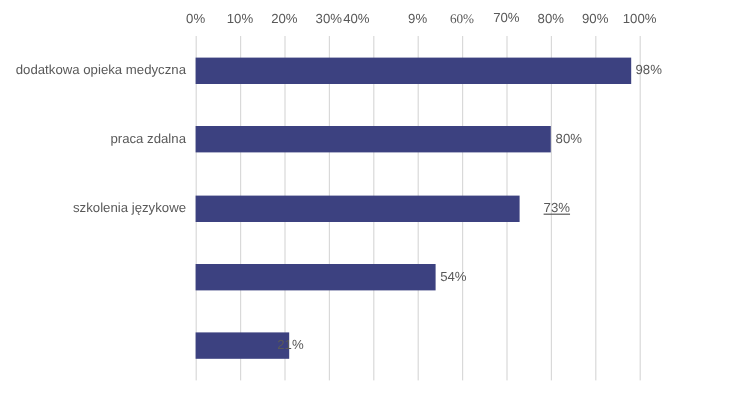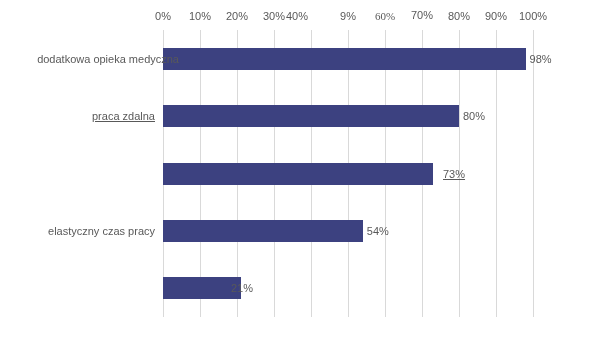--- a/index.html
+++ b/index.html
@@ -98,25 +98,25 @@
     <div class="tick-label" style="left: 237px; top: 10px;">20%</div>
     <div class="tick-label" style="left: 274px; top: 10px;">30%</div>
     <div class="tick-label" style="left: 297px; top: 10px;">40%</div>
     <div class="tick-label" style="left: 348px; top: 10px;">9%</div>
     <div class="tick-label" style="left: 385px; top: 10px; font-family: Liberation Serif, serif;">60%</div>
     <div class="tick-label" style="left: 422px; top: 9px;">70%</div>
     <div class="tick-label" style="left: 459px; top: 10px;">80%</div>
     <div class="tick-label" style="left: 496px; top: 10px;">90%</div>
     <div class="tick-label" style="left: 533px; top: 10px;">100%</div>
     <div class="bar" style="left: 163px; top: 58.7px; width: 362.6px; height: 22px; background: rgb(60, 65, 128);"></div>
-    <div class="cat-label-wrap" style="top: 58.7px; margin-left: 24px;">dodatkowa opieka medyczna</div>
+    <div class="cat-label-wrap" style="top: 58.7px;">dodatkowa opieka medyczna</div>
     <div class="bar-value" style="left: 529.6px; top: 58.7px;">98%</div>
     <div class="bar" style="left: 163px; top: 116.1px; width: 296px; height: 22px; background: rgb(60, 65, 128);"></div>
-    <div class="cat-label-wrap" style="top: 116.1px; text-decoration: underline;">praca zdalna</div>
+    <div class="cat-label-wrap" style="top: 116.1px;">praca zdalna</div>
     <div class="bar-value" style="left: 463px; top: 116.1px;">80%</div>
     <div class="bar" style="left: 163px; top: 173.5px; width: 270.1px; height: 22px; background: rgb(60, 65, 128);"></div>
-    <div class="bar-value" style="left: 443px; top: 173.5px; text-decoration: underline;">73%</div>
+    <div class="cat-label-wrap" style="top: 173.5px;">szkolenia językowe</div>
+    <div class="bar-value" style="left: 453px; top: 173.5px; text-decoration: underline;">73%</div>
     <div class="bar" style="left: 163px; top: 230.9px; width: 199.8px; height: 22px; background: rgb(60, 65, 128);"></div>
-    <div class="cat-label-wrap" style="top: 230.9px;">elastyczny czas pracy</div>
     <div class="bar-value" style="left: 366.8px; top: 230.9px;">54%</div>
     <div class="bar" style="left: 163px; top: 288.3px; width: 77.7px; height: 22px; background: rgb(60, 65, 128);"></div>
     <div class="bar-value" style="left: 231px; top: 288.3px;">21%</div>
   </div>
 
 </body></html>

